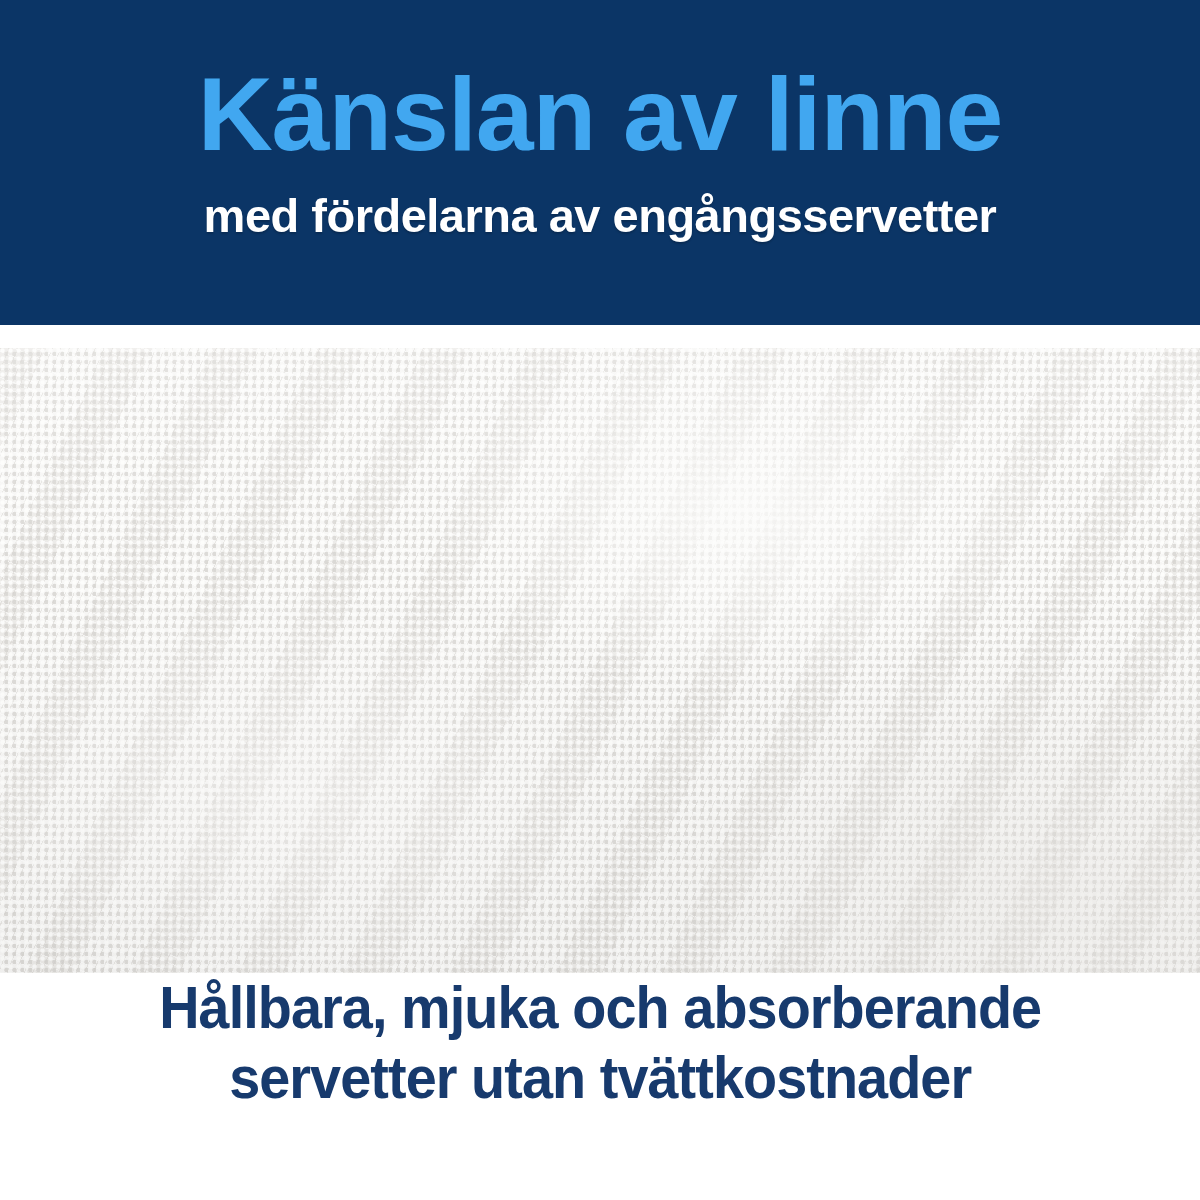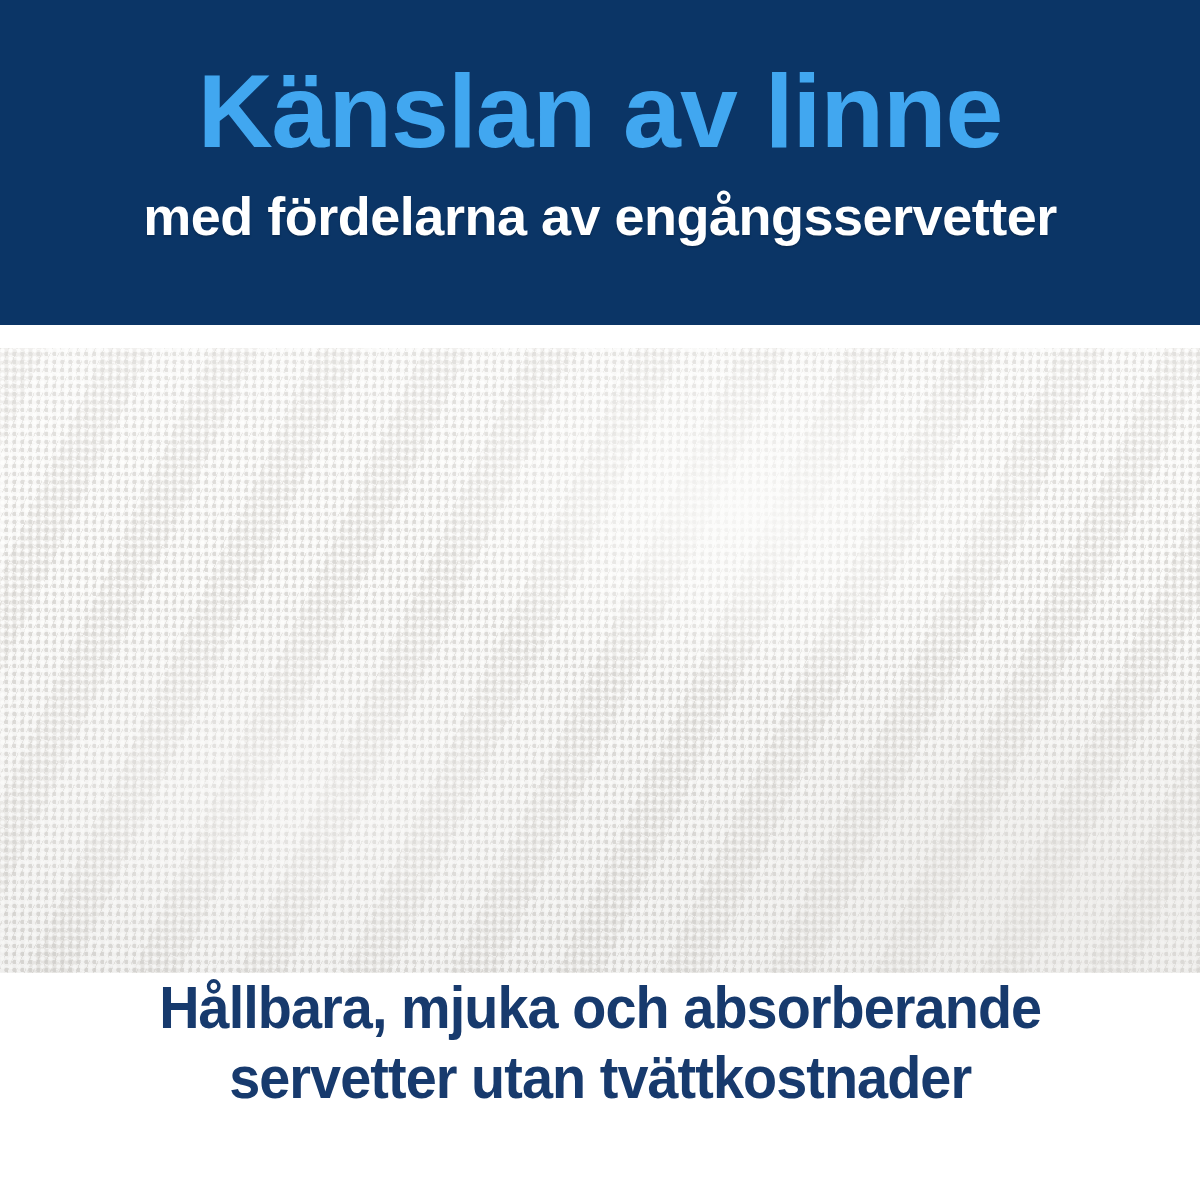--- a/index.html
+++ b/index.html
@@ -33,21 +33,21 @@
     margin:0;
     font-size:104px;
     line-height:1;
     font-weight:bold;
     letter-spacing:-1px;
     color:var(--title-blue);
     white-space:nowrap;
   }
   .banner .subtitle{
     margin:26px 0 12px 0;
-    font-size:54px;
+    font-size:47px;
     line-height:1;
     font-weight:bold;
     letter-spacing:-0.5px;
     color:var(--subtitle-white);
     white-space:nowrap;
     text-shadow:0 2px 2px rgba(0,0,0,0.18);
     text-align:right;
   }
 
   

